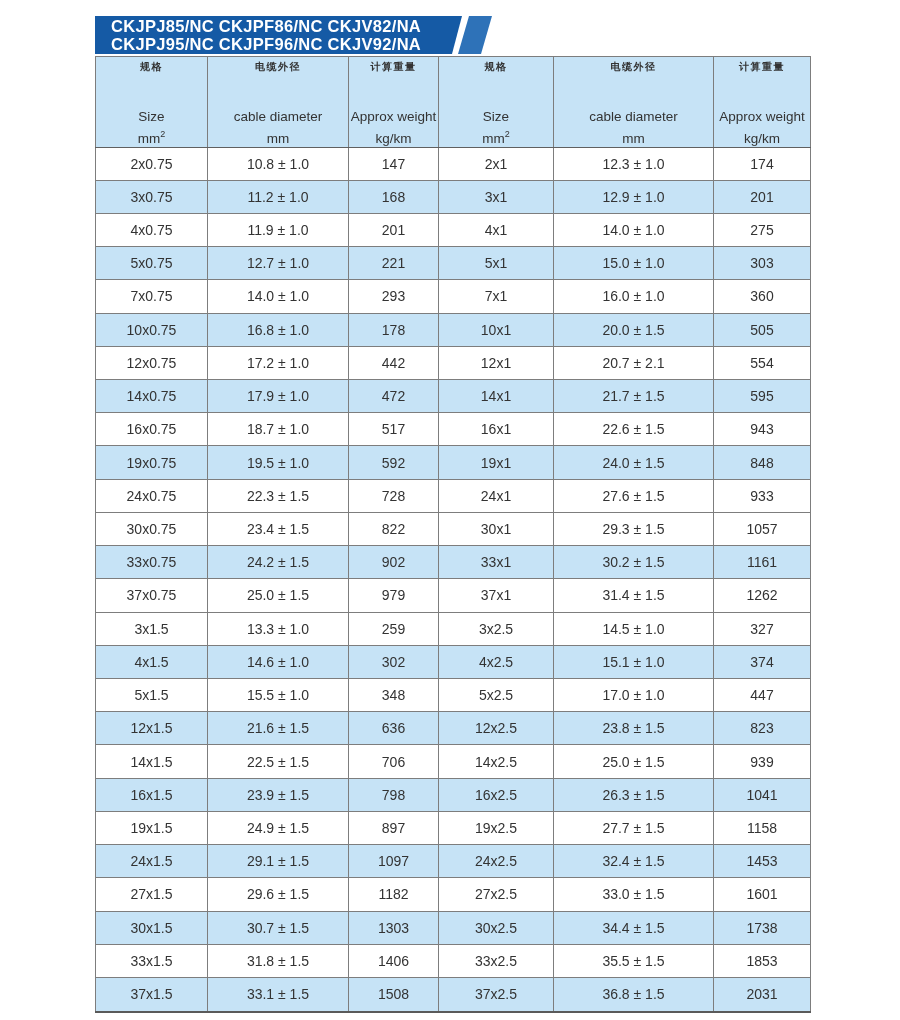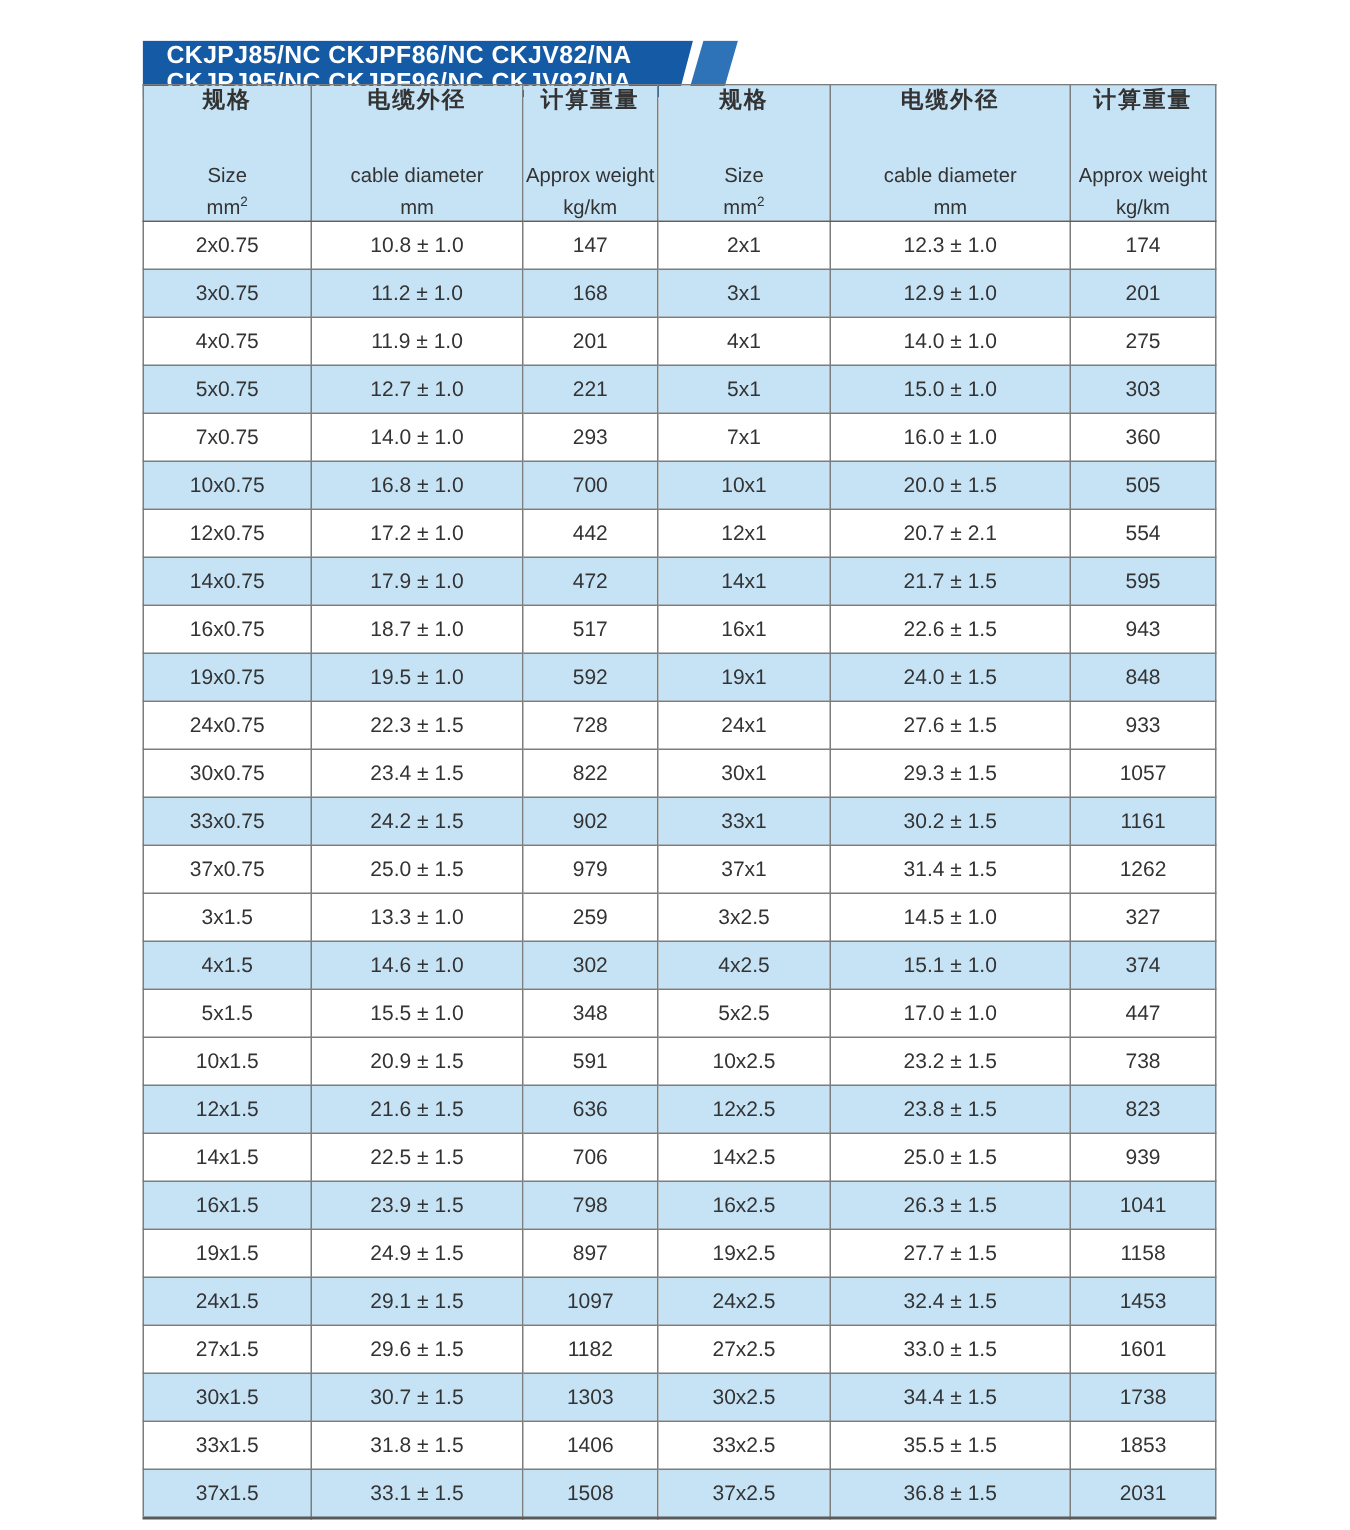--- a/index.html
+++ b/index.html
@@ -10,21 +10,21 @@
     position:relative;
     overflow:hidden;
   }
   :root {
     --banner-blue:#155aa5;
     --accent-blue:#2e72b8;
     --row-blue:#c6e3f6;
     --grid-gray:#7d7d7d;
     --text-dark:#333333;
   }
-  .banner { position:absolute; left:95px; top:27px; width:402px; height:38px; }
+  .banner { position:absolute; left:95px; top:16px; width:402px; height:38px; }
   .banner-main {
     position:absolute; left:0; top:0; width:367px; height:38px;
     background:var(--banner-blue);
     clip-path:polygon(0 0, 100% 0, calc(100% - 10px) 100%, 0 100%);
     color:#ffffff; font-weight:bold; font-size:16.5px; line-height:18px;
     padding:1px 0 0 16px; box-sizing:border-box; letter-spacing:0.3px;
     white-space:nowrap;
   }
   .banner-accent {
     position:absolute; left:363px; top:0; width:34px; height:38px;
@@ -42,21 +42,21 @@
   .spec-table th, .spec-table td {
     border:1px solid var(--grid-gray);
     text-align:center; vertical-align:middle; padding:0;
     overflow:hidden;
   }
   .spec-table thead th {
     background:var(--row-blue);
     height:61px; font-weight:normal;
     border-bottom:1px solid #606060;
   }
-  .h-cn { font-weight:bold; font-size:15px; line-height:19px; letter-spacing:1.5px; }
+  .h-cn { font-weight:bold; font-size:10px; line-height:19px; letter-spacing:1.5px; }
   .h-en { font-size:13.5px; line-height:18px;margin-top:32px; }
   .h-unit { font-size:13.5px; line-height:17px; }
   .h-unit sup { font-size:9px; }
   .spec-table tbody td { font-size:14px; background:#ffffff; }
   .spec-table tbody tr.alt td { background:var(--row-blue); }
 </style>
 </head>
 <body>
 
 <div class="banner">
@@ -147,21 +147,21 @@
         <td>7x0.75</td>
         <td>14.0 ± 1.0</td>
         <td>293</td>
         <td>7x1</td>
         <td>16.0 ± 1.0</td>
         <td>360</td>
       </tr>
       <tr class="alt">
         <td>10x0.75</td>
         <td>16.8 ± 1.0</td>
-        <td>700</td>
+        <td>178</td>
         <td>10x1</td>
         <td>20.0 ± 1.5</td>
         <td>505</td>
       </tr>
       <tr>
         <td>12x0.75</td>
         <td>17.2 ± 1.0</td>
         <td>442</td>
         <td>12x1</td>
         <td>20.7 ± 2.1</td>
@@ -240,28 +240,20 @@
         <td>374</td>
       </tr>
       <tr>
         <td>5x1.5</td>
         <td>15.5 ± 1.0</td>
         <td>348</td>
         <td>5x2.5</td>
         <td>17.0 ± 1.0</td>
         <td>447</td>
       </tr>
-      <tr>
-        <td>10x1.5</td>
-        <td>20.9 ± 1.5</td>
-        <td>591</td>
-        <td>10x2.5</td>
-        <td>23.2 ± 1.5</td>
-        <td>738</td>
-      </tr>
       <tr class="alt">
         <td>12x1.5</td>
         <td>21.6 ± 1.5</td>
         <td>636</td>
         <td>12x2.5</td>
         <td>23.8 ± 1.5</td>
         <td>823</td>
       </tr>
       <tr>
         <td>14x1.5</td>

